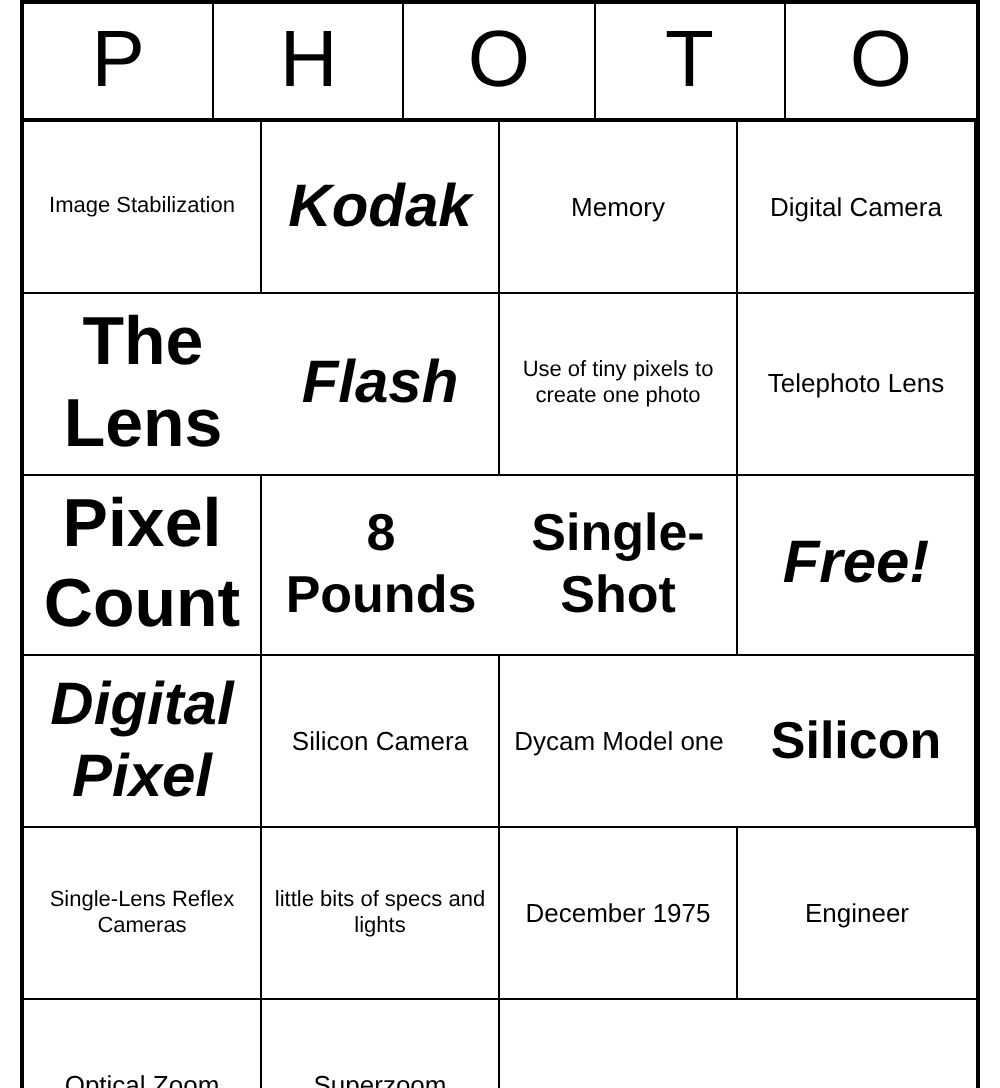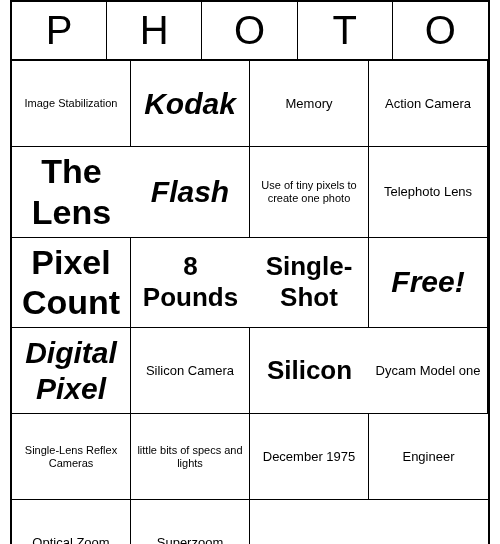--- a/index.html
+++ b/index.html
@@ -80,21 +80,21 @@
   <div class="cell">
         <span class="cell-text small">Image Stabilization</span>
       </div>
       <div class="cell">
         <span class="cell-text xlarge">Kodak</span>
       </div>
       <div class="cell">
         <span class="cell-text">Memory</span>
       </div>
       <div class="cell">
-        <span class="cell-text">Action Camera</span>
+        <span class="cell-text">Digital Camera</span>
       </div>
       <div class="cell">
         <span class="cell-text xxlarge">The Lens</span>
       </div>
       <div class="cell">
         <span class="cell-text xlarge">Flash</span>
       </div>
       <div class="cell">
         <span class="cell-text small">Use of tiny pixels to create one photo</span>
       </div>
@@ -113,24 +113,24 @@
       <div class="cell">
         <span class="cell-text xlarge">Free!</span>
       </div>
       <div class="cell">
         <span class="cell-text xlarge">Digital Pixel</span>
       </div>
       <div class="cell">
         <span class="cell-text">Silicon Camera</span>
       </div>
       <div class="cell">
-        <span class="cell-text large">Silicon</span>
+        <span class="cell-text">Dycam Model one</span>
       </div>
       <div class="cell">
-        <span class="cell-text">Dycam Model one</span>
+        <span class="cell-text large">Silicon</span>
       </div>
       <div class="cell">
         <span class="cell-text small">Single-Lens Reflex Cameras</span>
       </div>
       <div class="cell">
         <span class="cell-text small">little bits of specs and lights</span>
       </div>
       <div class="cell">
         <span class="cell-text">December 1975</span>
       </div>

